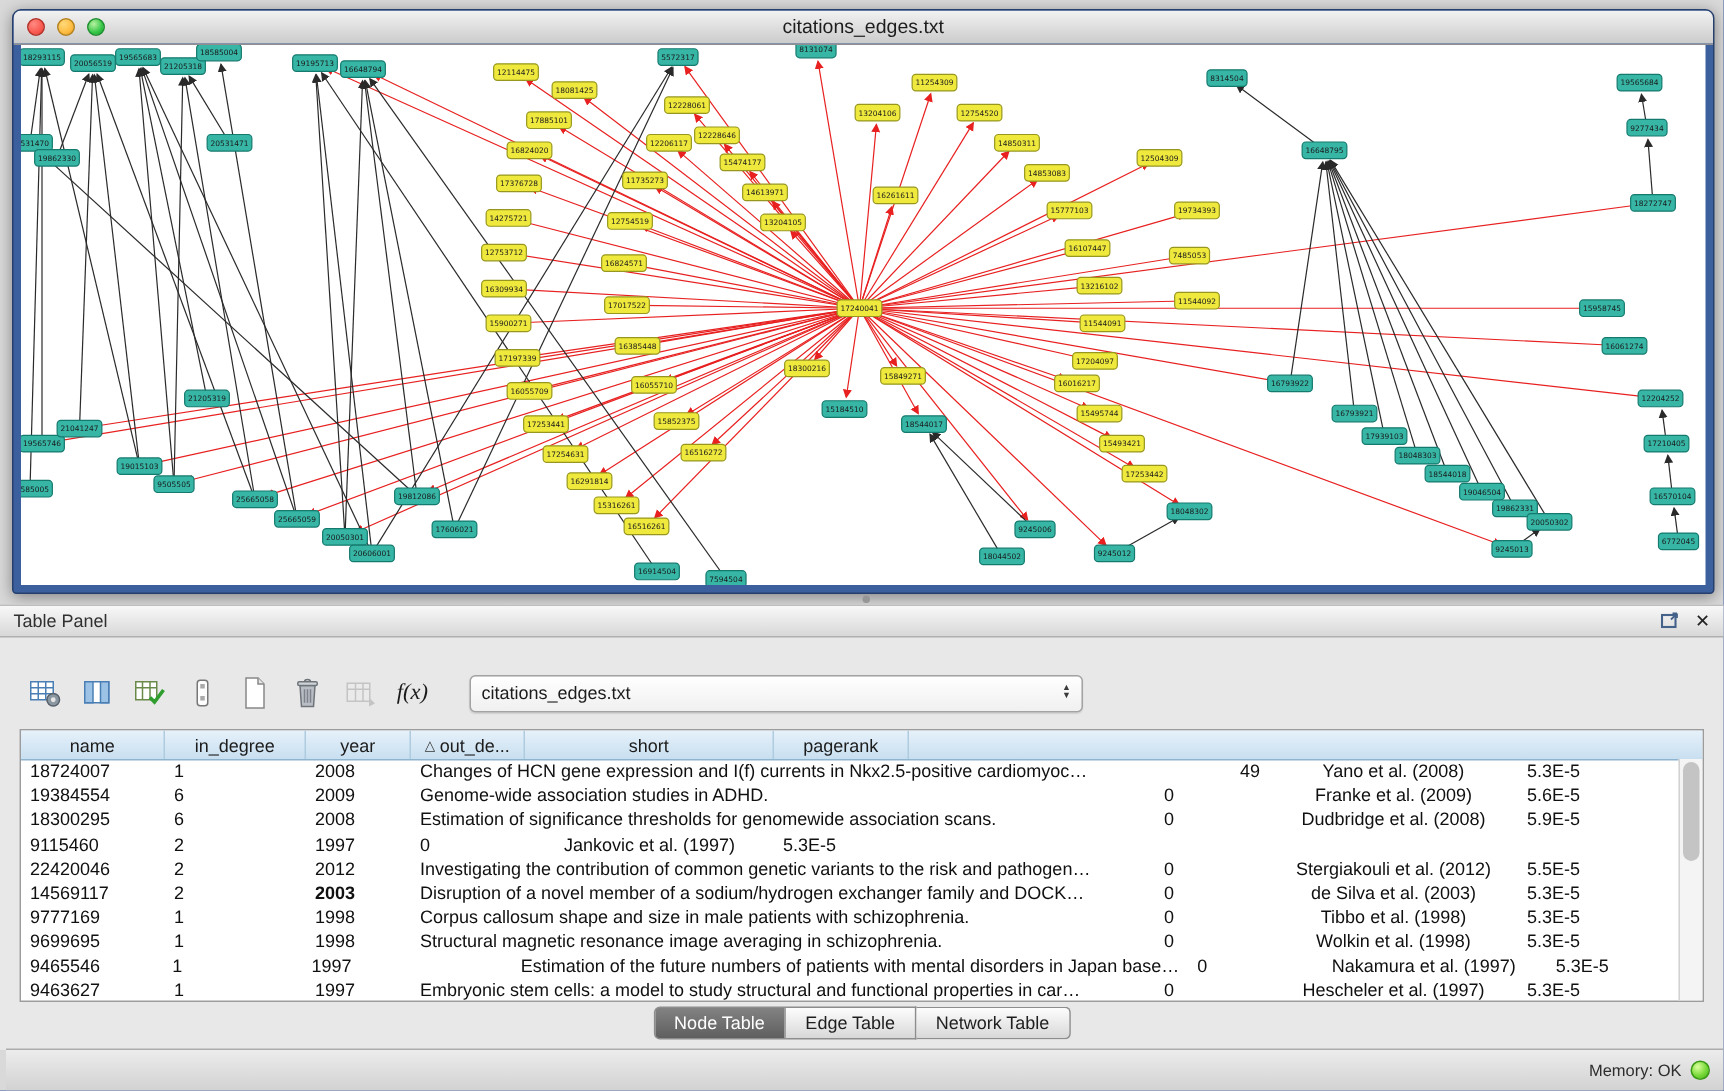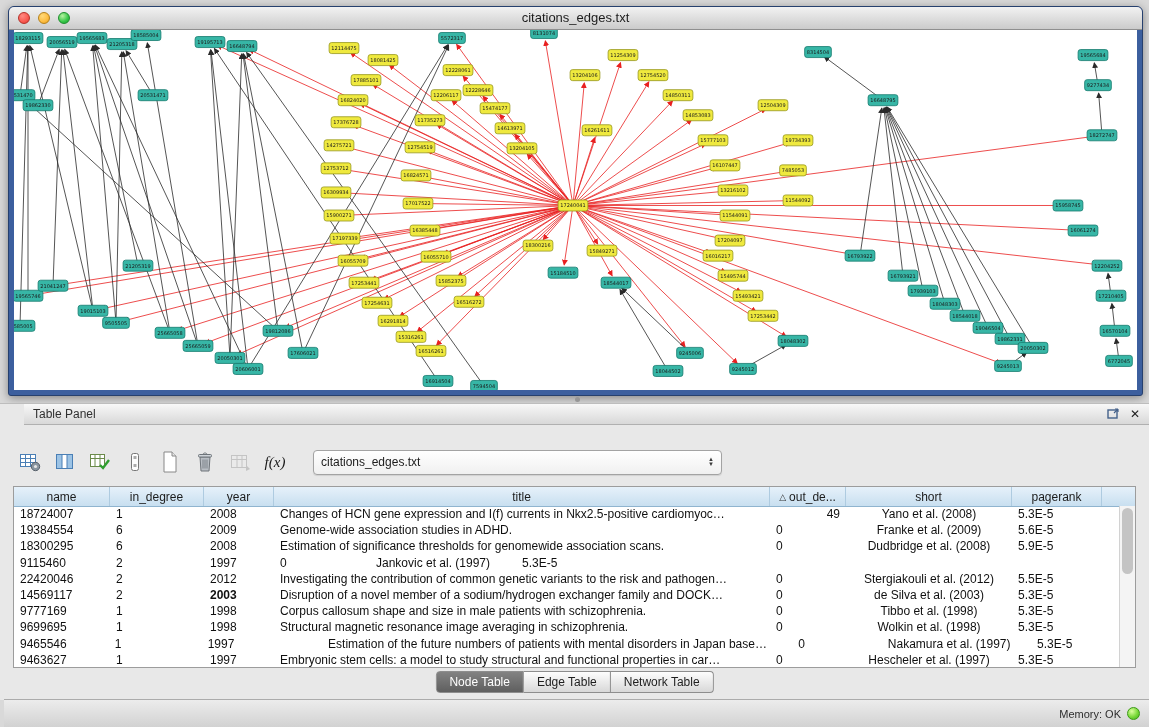--- a/index.html
+++ b/index.html
@@ -17,21 +17,21 @@
   .lt-min{background:radial-gradient(circle at 35% 30%,#ffd97a,#fdbc40 60%,#de9a1f);border:1px solid #b5811a;}
   .lt-zoom{background:radial-gradient(circle at 35% 30%,#b7f2a0,#35c648 60%,#1f9e33);border:1px solid #1d8f2c;}
   .canvas{position:absolute;left:5px;right:5px;top:23px;bottom:5px;background:#ffffff;overflow:hidden;}
   .canvas svg{display:block;width:100%;height:100%;}
 
   
   .splitter{position:absolute;top:396px;left:0;right:0;height:7px;cursor:row-resize;}
   .splitter .dot{position:absolute;left:50%;top:1px;width:5px;height:5px;border-radius:50%;background:#969696;}
 
   
-  .table-panel{position:absolute;left:0;right:0;top:403px;bottom:27px;background:#e8e8e8;border-top:1px solid #bdbdbd;padding-left:24px;}
+  .table-panel{position:absolute;left:0;right:0;top:403px;bottom:27px;background:#e8e8e8;border-top:1px solid #bdbdbd;}
   .panel-header{height:20px;background:linear-gradient(#f8f8f8,#d8d8d8);border-bottom:1px solid #b0b0b0;
     display:flex;align-items:center;padding:0 9px;}
   .panel-title{font-size:12px;color:#303030;flex:1;}
   .hicon{margin-left:10px;cursor:pointer;font-size:12px;color:#222;line-height:14px;}
   .hicon svg{display:block;}
 
   .toolbar{position:absolute;top:42px;left:17px;height:32px;display:flex;align-items:center;gap:9px;}
   .tbtn{width:26px;height:28px;display:flex;align-items:center;justify-content:center;cursor:pointer;border-radius:3px;}
   .fx{font-family:"Liberation Serif",serif;font-style:italic;font-size:15px;color:#1a1a1a;}
   .combo{margin-left:16px;width:393px;height:23px;background:linear-gradient(#ffffff,#f0f0f0);
@@ -711,23 +711,20 @@
     <div class="thead" id="thead">
         <div class="th" style="width: 96px;">
           <span>name</span>
         </div>
         <div class="th" style="width: 94px;">
           <span>in_degree</span>
         </div>
         <div class="th" style="width: 70px;">
           <span>year</span>
         </div>
-        <div class="th" style="width: 496px;">
-          <span>title</span>
-        </div>
         <div class="th" style="width: 76px;">
           <span class="sorticon">△</span>
           <span>out_de...</span>
         </div>
         <div class="th" style="width: 166px;">
           <span>short</span>
         </div>
         <div class="th" style="width: 90px;">
           <span>pagerank</span>
         </div>
@@ -802,21 +799,21 @@
           <div class="td" style="width: 70px; text-align: left;">1998</div>
           <div class="td" style="width: 496px; text-align: left;">Structural magnetic resonance image averaging in schizophrenia.</div>
           <div class="td" style="width: 76px; text-align: left;">0</div>
           <div class="td" style="width: 166px; text-align: center;">Wolkin et al. (1998)</div>
           <div class="td" style="width: 90px; text-align: left;">5.3E-5</div>
         </div>
         <div class="trow">
           <div class="td" style="width: 96px; text-align: left;">9465546</div>
           <div class="td" style="width: 94px; text-align: left;">1</div>
           <div class="td" style="width: 70px; text-align: left;">1997</div>
-          <div class="td" style="width: 496px; text-align: center; margin-left: 32px;">Estimation of the future numbers of patients with mental disorders in Japan base…</div>
+          <div class="td" style="width: 496px; text-align: right; margin-left: 32px;">Estimation of the future numbers of patients with mental disorders in Japan base…</div>
           <div class="td" style="width: 76px; text-align: left;">0</div>
           <div class="td" style="width: 166px; text-align: center;">Nakamura et al. (1997)</div>
           <div class="td" style="width: 90px; text-align: left;">5.3E-5</div>
         </div>
         <div class="trow">
           <div class="td" style="width: 96px; text-align: left;">9463627</div>
           <div class="td" style="width: 94px; text-align: left;">1</div>
           <div class="td" style="width: 70px; text-align: left;">1997</div>
           <div class="td" style="width: 496px; text-align: left;">Embryonic stem cells: a model to study structural and functional properties in car…</div>
           <div class="td" style="width: 76px; text-align: left;">0</div>

